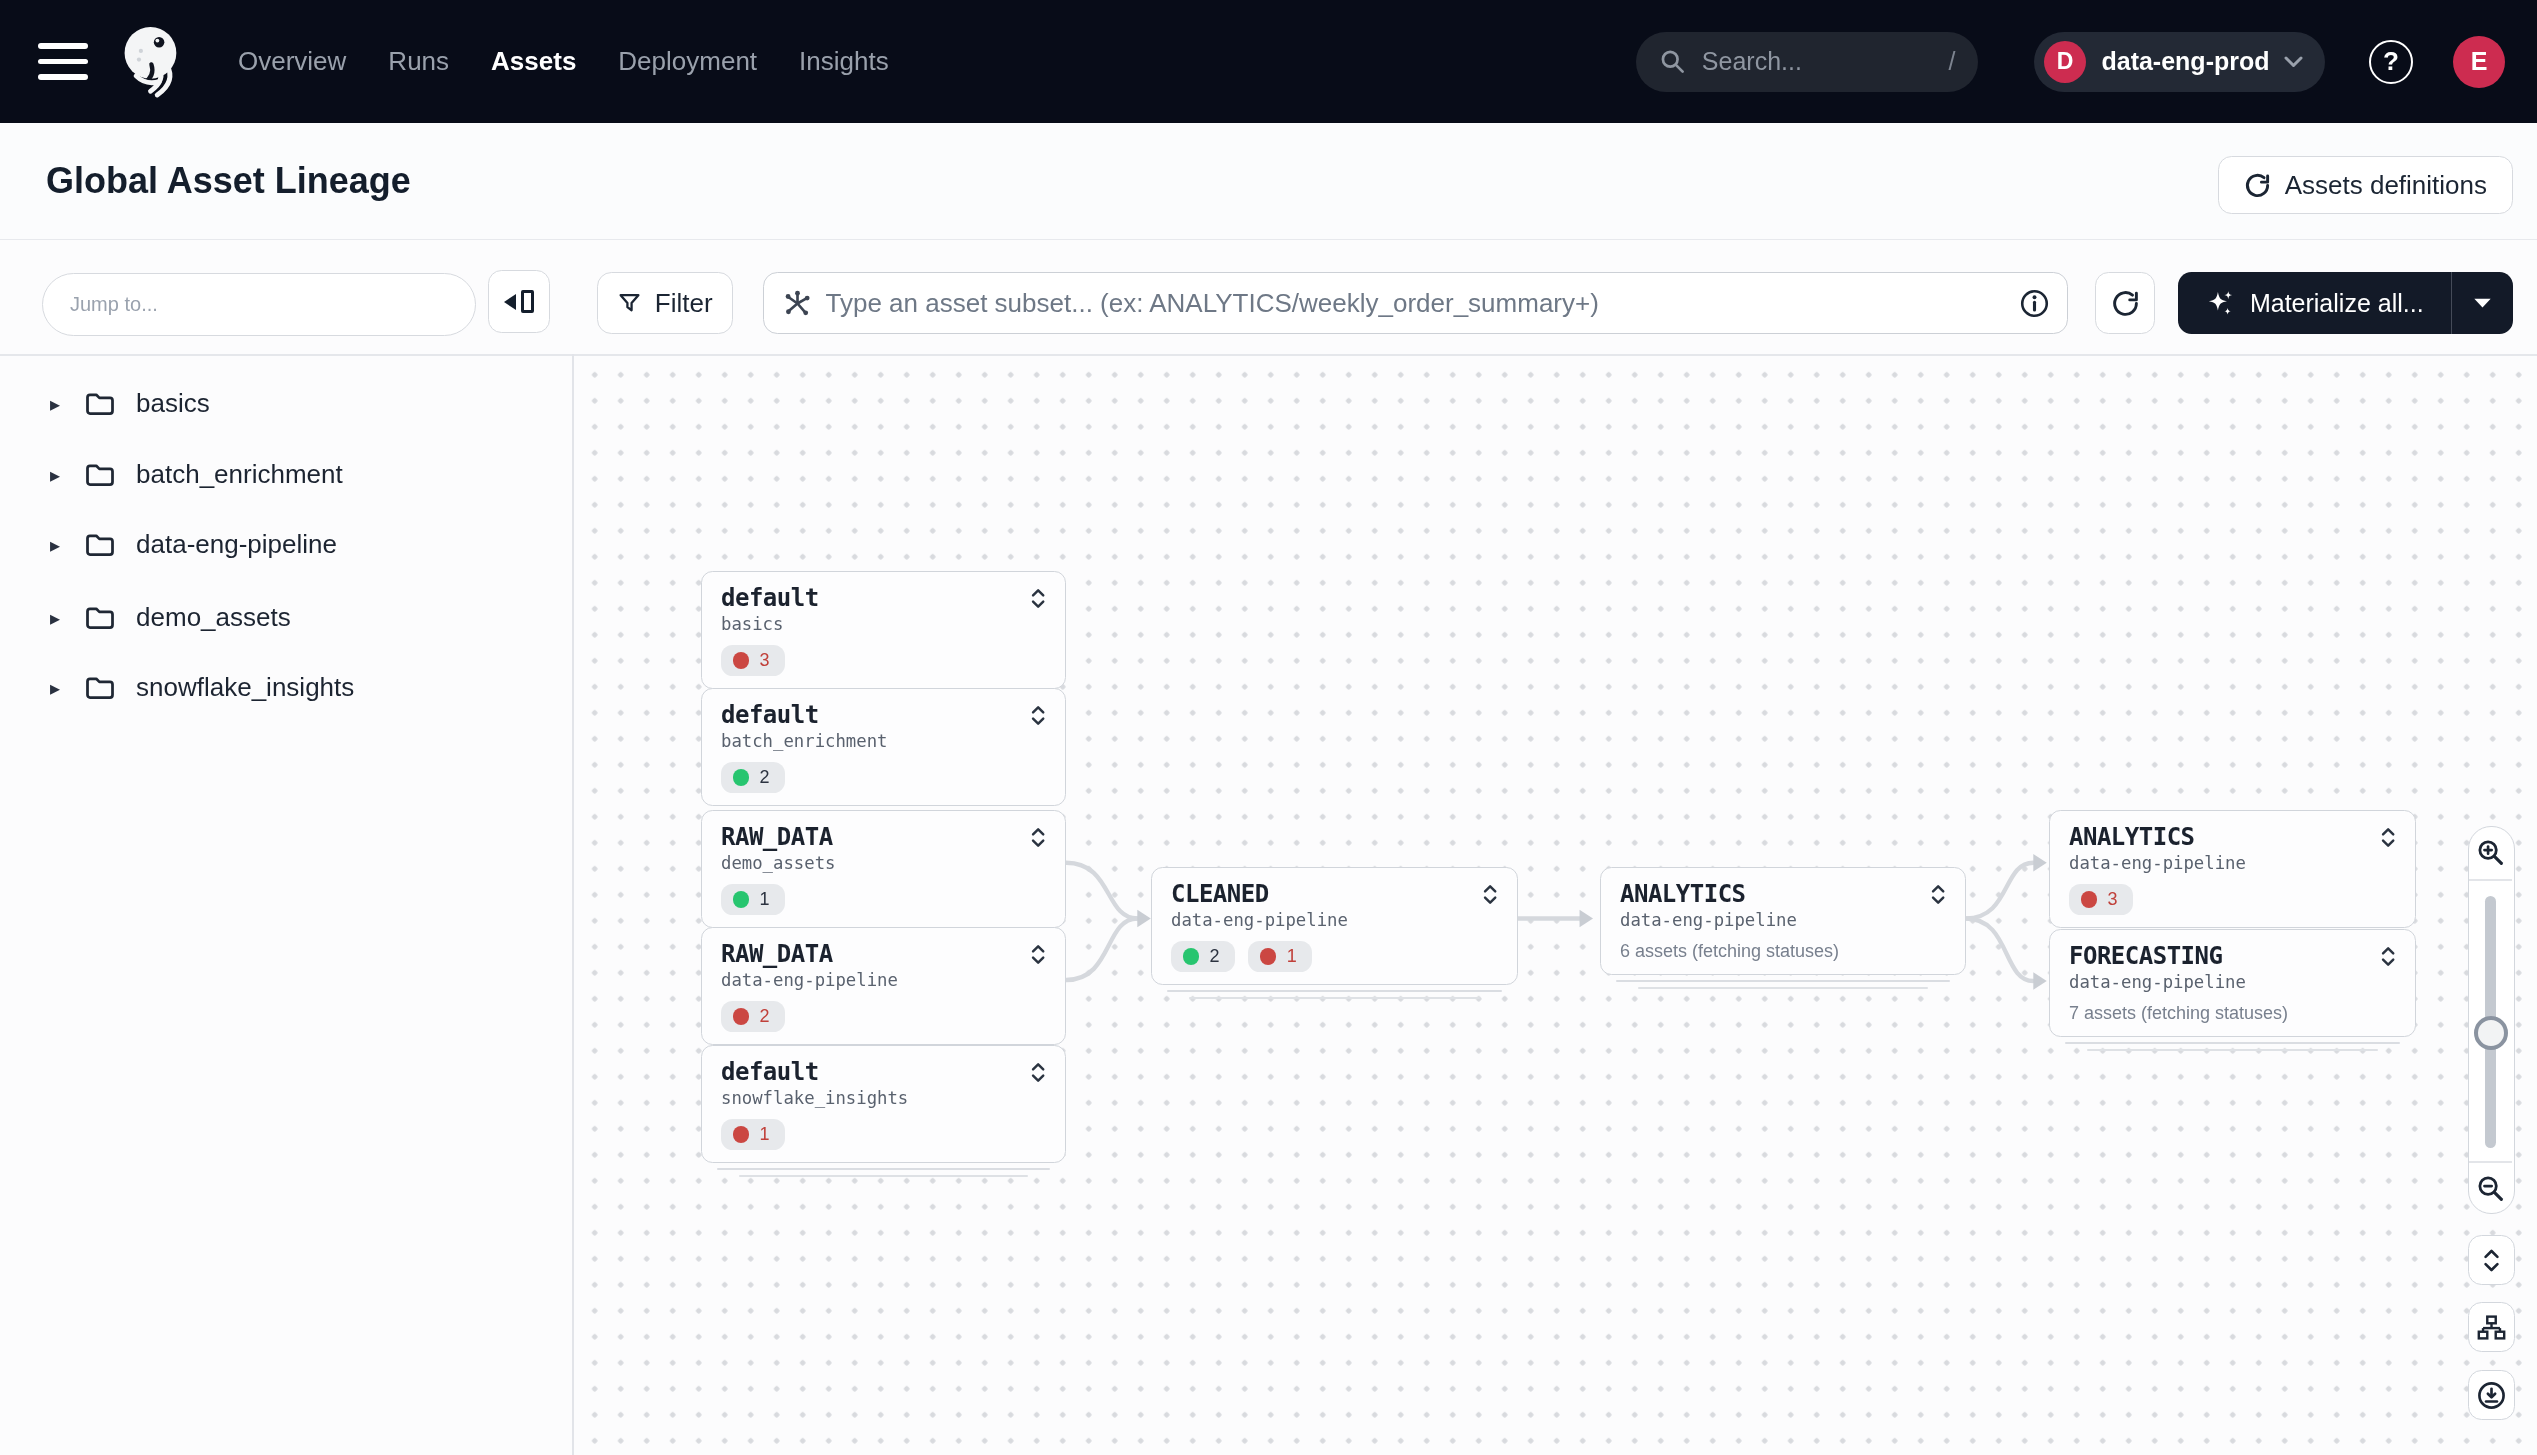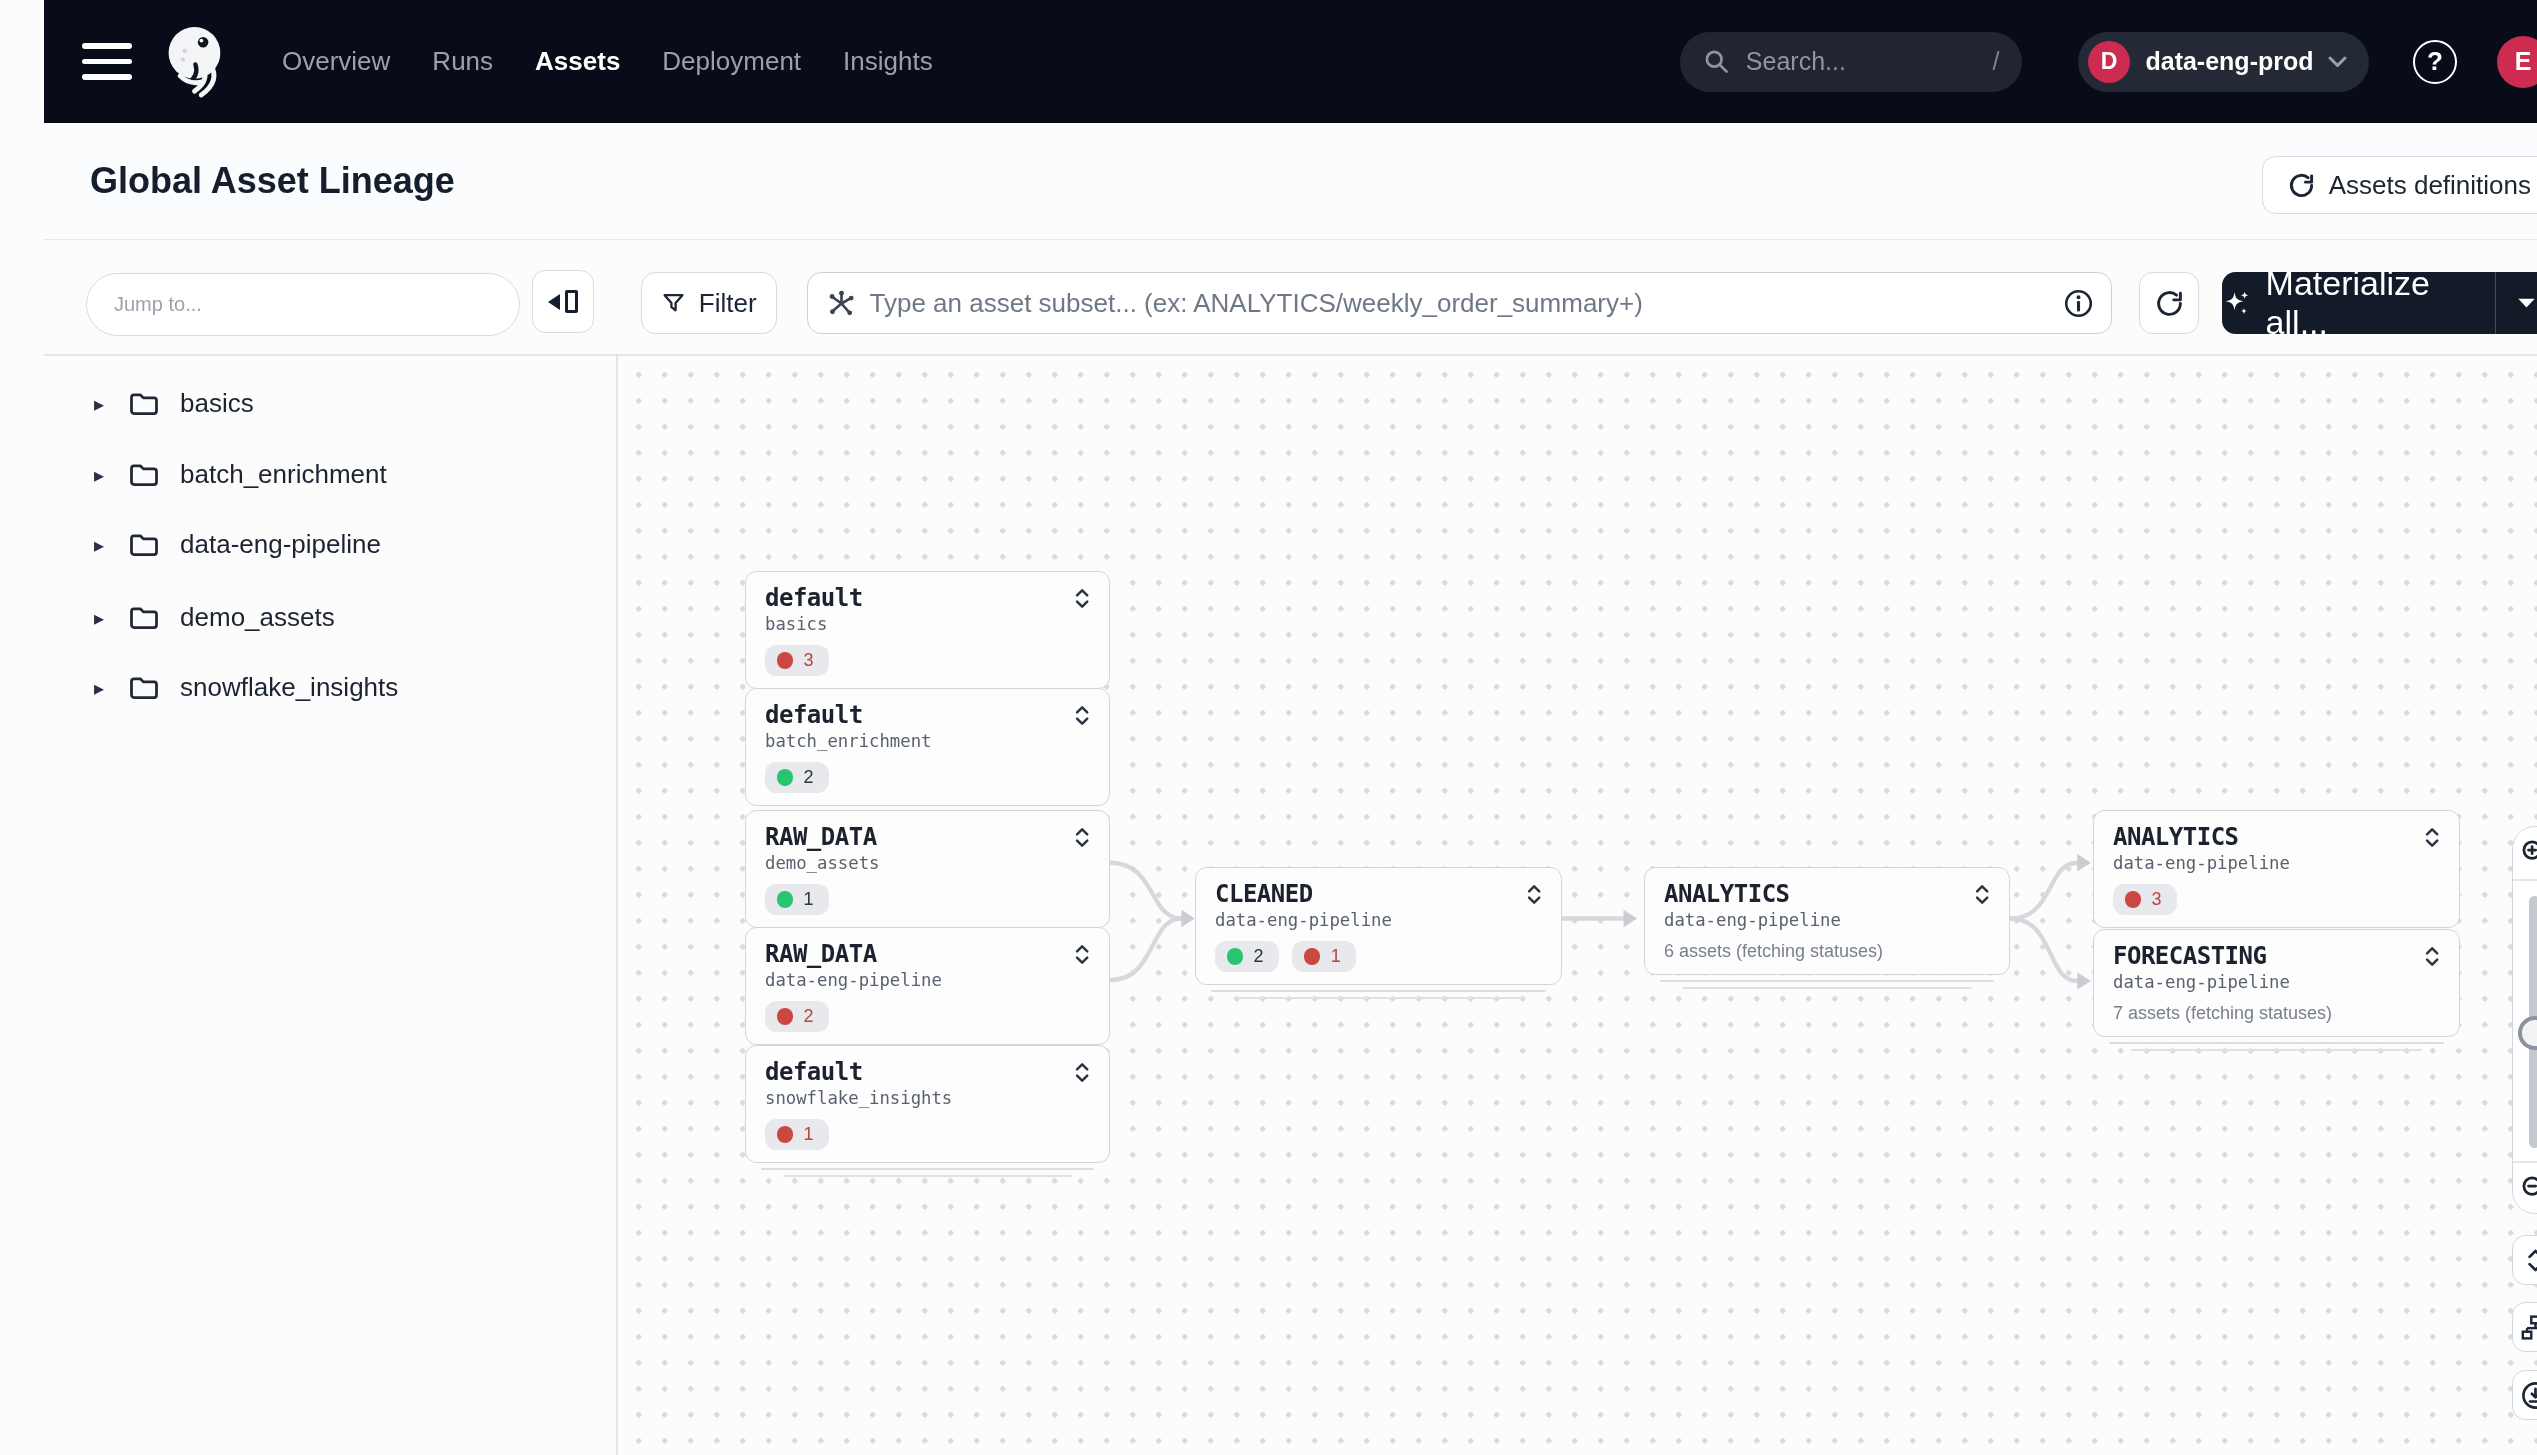--- a/index.html
+++ b/index.html
@@ -1,18 +1,18 @@
 <!DOCTYPE html>
 <html><head>
 <meta charset="utf-8">
 <style>
   * { margin:0; padding:0; box-sizing:border-box; }
   html,body { width:2538px; height:1455px; }
   body { font-family:"Liberation Sans", sans-serif; background:#fcfcfd; color:#1b2432; overflow:hidden; }
-  #app { position:relative; width:2124px; height:1455px; background:#fcfcfd;margin-left:44px; }
+  #app { position:relative; width:2124px; height:1455px; background:#fcfcfd; }
 
   
   .topnav { position:absolute; left:0; top:0; width:2538px; height:123px; background:#080c18; display:flex; align-items:center; padding:0 33px 0 38px; }
   .hamburger { width:50px; height:37px; display:flex; flex-direction:column; justify-content:space-between; cursor:pointer; margin-right:27px; }
   .hamburger span { display:block; height:5.8px; background:#fff; border-radius:2.9px; }
   .logo { width:69px; height:79px; margin-right:54px; }
   .navlinks { display:flex; align-items:center; gap:42px; }
   .navlink { font-size:26px; color:#9aa1ac; cursor:pointer; }
   .navlink.active { color:#ffffff; font-weight:bold; }
   .nav-right { margin-left:auto; display:flex; align-items:center; }
@@ -36,21 +36,21 @@
   .jump-input::placeholder { color:#9aa2ae; }
   .collapse-btn { position:absolute; left:488px; top:270px; width:62px; height:63px; gap:4.8px; }
   .collapse-rect { width:12.5px; height:23px; border:3.4px solid #141e2c; border-radius:1.9px; }
   .tri-left { width:0; height:0; border-top:8.7px solid transparent; border-bottom:8.7px solid transparent; border-right:12.5px solid #141e2c; }
   .filter-btn { position:absolute; left:597px; top:272px; width:136px; height:62px; gap:12.5px; font-size:26px; color:#1b2533; border-radius:14.4px; }
   .subset-input-wrap { position:absolute; left:763px; top:272px; width:1305px; height:62px; background:#fff; border:1.9px solid #ccd0d6; border-radius:14.4px; display:flex; align-items:center; padding:0 17.3px 0 19px; }
   .subset-input { flex:1; border:none; outline:none; font-size:26px; color:#1b2432; margin-left:13.5px; font-family:"Liberation Sans",sans-serif; background:transparent; }
   .subset-input::placeholder { color:#6e7886; }
   .refresh-btn { position:absolute; left:2095px; top:272px; width:60px; height:62px; border-radius:13.5px; }
   .materialize-btn { position:absolute; left:2178px; top:272px; width:335px; height:62px; background:#131a28; border-radius:13.5px; display:flex; align-items:center; color:#fff; cursor:pointer; }
-  .materialize-main { flex:1; display:flex; align-items:center; justify-content:center; gap:13.5px; font-size:34px; }
+  .materialize-main { flex:1; display:flex; align-items:center; justify-content:center; gap:13.5px; font-size:25px; }
   .materialize-caret { width:62px; height:100%; border-left:1.9px solid #454b58; display:flex; align-items:center; justify-content:center; }
 
   .hdiv { position:absolute; left:0; top:354px; width:2538px; height:1.9px; background:#e5e7eb; }
   .vdiv { position:absolute; left:572px; top:354px; width:1.9px; height:1102px; background:#e2e4e9; }
 
   
   .tree-row { position:absolute; left:0; width:570px; height:71px; display:flex; align-items:center; cursor:pointer; }
   .tree-caret { margin-left:50px; font-family:"DejaVu Sans",sans-serif; font-size:20px; color:#2a3140; }
   .tree-folder { margin-left:25px; }
   .tree-label { margin-left:21px; font-size:26px; color:#1c2431; }

